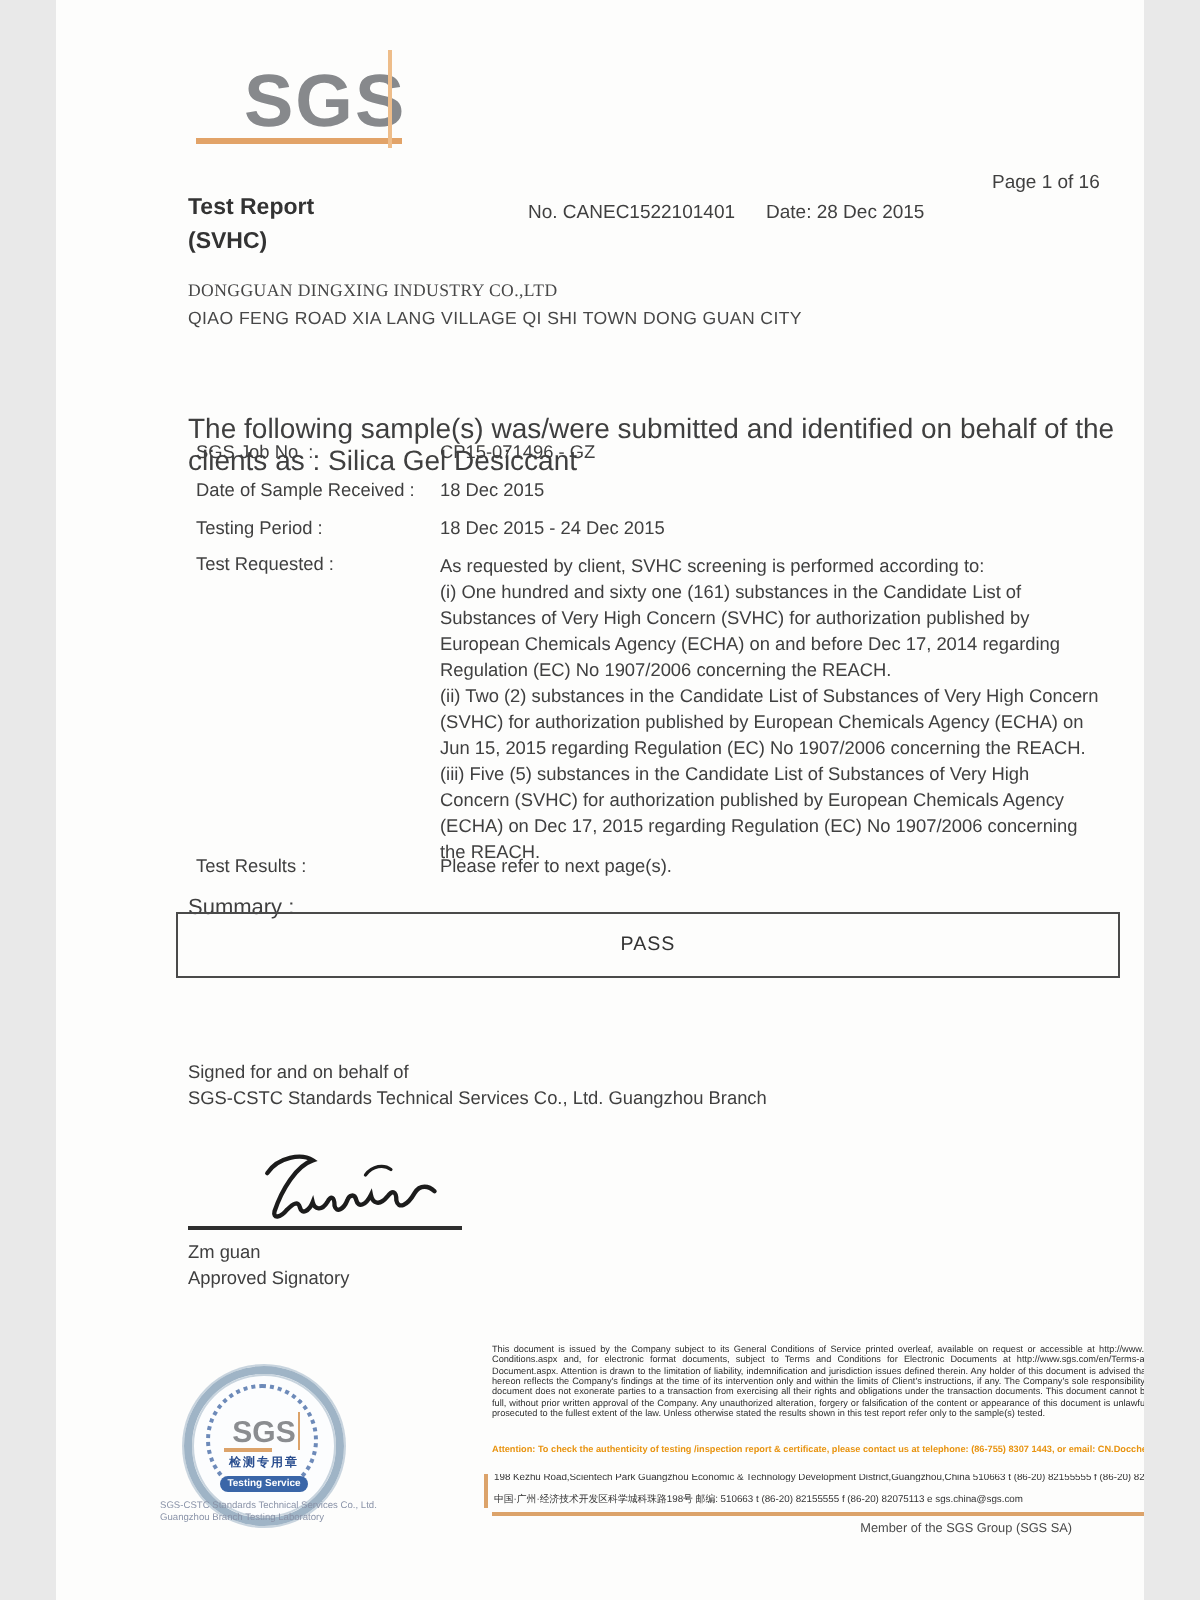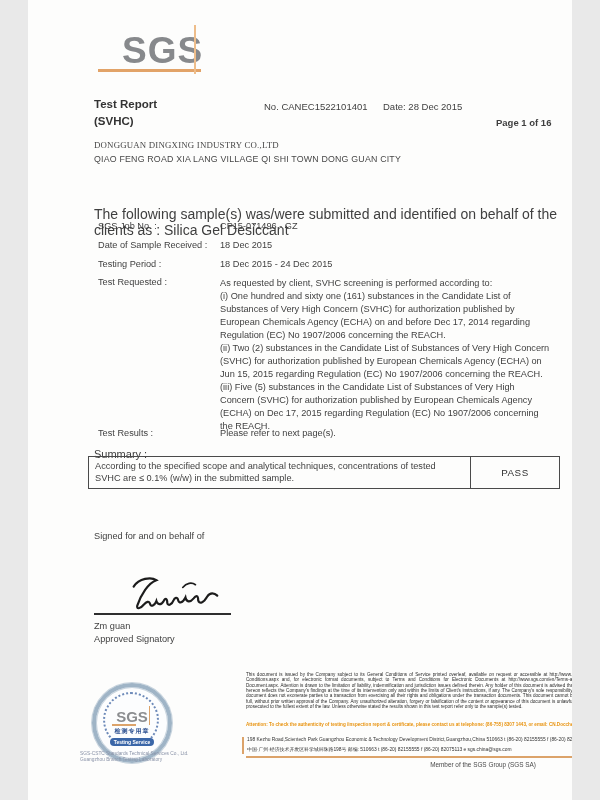--- a/index.html
+++ b/index.html
@@ -12,21 +12,21 @@
   .abs{position:absolute;}
   
   .logo-text{left:94px;top:32px;font-size:37px;font-weight:bold;color:#87898c;letter-spacing:1px;line-height:1;}
   .logo-hline{left:70px;top:69px;width:103px;height:2.5px;background:#e2a368;}
   .logo-vline{left:166px;top:25px;width:2px;height:49px;background:#eebd8a;}
   
   .title{left:66px;top:98px;font-size:11.5px;font-weight:bold;color:#333;}
   .subtitle{left:66px;top:115px;font-size:11.5px;font-weight:bold;color:#333;}
   .report-no{left:200px;top:101px;font-size:9.5px;padding-left:36px;}
   .report-date{left:355px;top:101px;font-size:9.5px;}
-  .report-page{left:468px;top:117px;font-size:9.5px;font-weight:bold;}
+  .report-page{left:468px;top:86px;font-size:9.5px;}
   
   .client-name{left:66px;top:140px;font-size:8.8px;color:#474747;letter-spacing:.2px;font-family:Liberation Serif, serif;}
   .client-addr{left:66px;top:154px;font-size:8.8px;color:#474747;letter-spacing:.2px;}
   
   .intro{left:66px;top:206px;font-size:14px;width:500px;}
   .flabel{left:70px;font-size:9.2px;}
   .fvalue{left:192px;font-size:9.2px;}
   .row1{top:221px;} .row2{top:240px;} .row3{top:259px;}
   .row4{top:277px;} .row5{top:428px;}
   .para{width:350px;line-height:13px;}
@@ -106,26 +106,25 @@
 (iii) Five (5) substances in the Candidate List of Substances of Very High
 Concern (SVHC) for authorization published by European Chemicals Agency
 (ECHA) on Dec 17, 2015 regarding Regulation (EC) No 1907/2006 concerning
 the REACH.</div>
 
   <div class="abs flabel row5">Test Results :</div>
   <div class="abs fvalue row5">Please refer to next page(s).</div>
 
   <div class="abs summary-label">Summary :</div>
   <div class="abs summary-box">
-    <div class="summary-cell-text preline">According to the specified scope and analytical techniques, concentrations of tested
-SVHC are ≤ 0.1% (w/w) in the submitted sample.</div>
     <div class="summary-cell-pass">PASS</div>
   </div>
 
   <div class="abs signed1">Signed for and on behalf of</div>
+  <div class="abs signed2">SGS-CSTC Standards Technical Services Co., Ltd. Guangzhou Branch</div>
 
   <svg class="abs sig-svg" width="120" height="40" viewBox="0 0 120 44">
     <path d="M9 16 C15 7 28 5 34 9 C25 12 17 25 13 37 C12 41 16 41 20 36 C23 33 26 31 27 35 C28 39 32 37 34 32 C35 36 39 37 42 32 C44 28 46 29 46 34 C47 38 51 36 53 31 C54 28 57 27 58 31 C59 35 63 34 66 28 C67 33 71 34 75 29 C78 25 80 26 80 31 C81 36 86 34 90 27 C93 22 98 23 101 26" fill="none" stroke="#1c1c1c" stroke-width="2.4" stroke-linecap="round"></path>
     <path d="M63 17 C67 12 73 11 77 14" fill="none" stroke="#1c1c1c" stroke-width="1.8" stroke-linecap="round"></path>
   </svg>
   <div class="abs sig-line"></div>
   <div class="abs sig-name">Zm guan</div>
   <div class="abs sig-role">Approved Signatory</div>
 
   <div class="abs disclaimer">This document is issued by the Company subject to its General Conditions of Service printed overleaf, available on request or accessible at http://www.sgs.com/en/Terms-and-Conditions.aspx and, for electronic format documents, subject to Terms and Conditions for Electronic Documents at http://www.sgs.com/en/Terms-and-Conditions/Terms-e-Document.aspx. Attention is drawn to the limitation of liability, indemnification and jurisdiction issues defined therein. Any holder of this document is advised that information contained hereon reflects the Company's findings at the time of its intervention only and within the limits of Client's instructions, if any. The Company's sole responsibility is to its Client and this document does not exonerate parties to a transaction from exercising all their rights and obligations under the transaction documents. This document cannot be reproduced except in full, without prior written approval of the Company. Any unauthorized alteration, forgery or falsification of the content or appearance of this document is unlawful and offenders may be prosecuted to the fullest extent of the law. Unless otherwise stated the results shown in this test report refer only to the sample(s) tested.</div>

